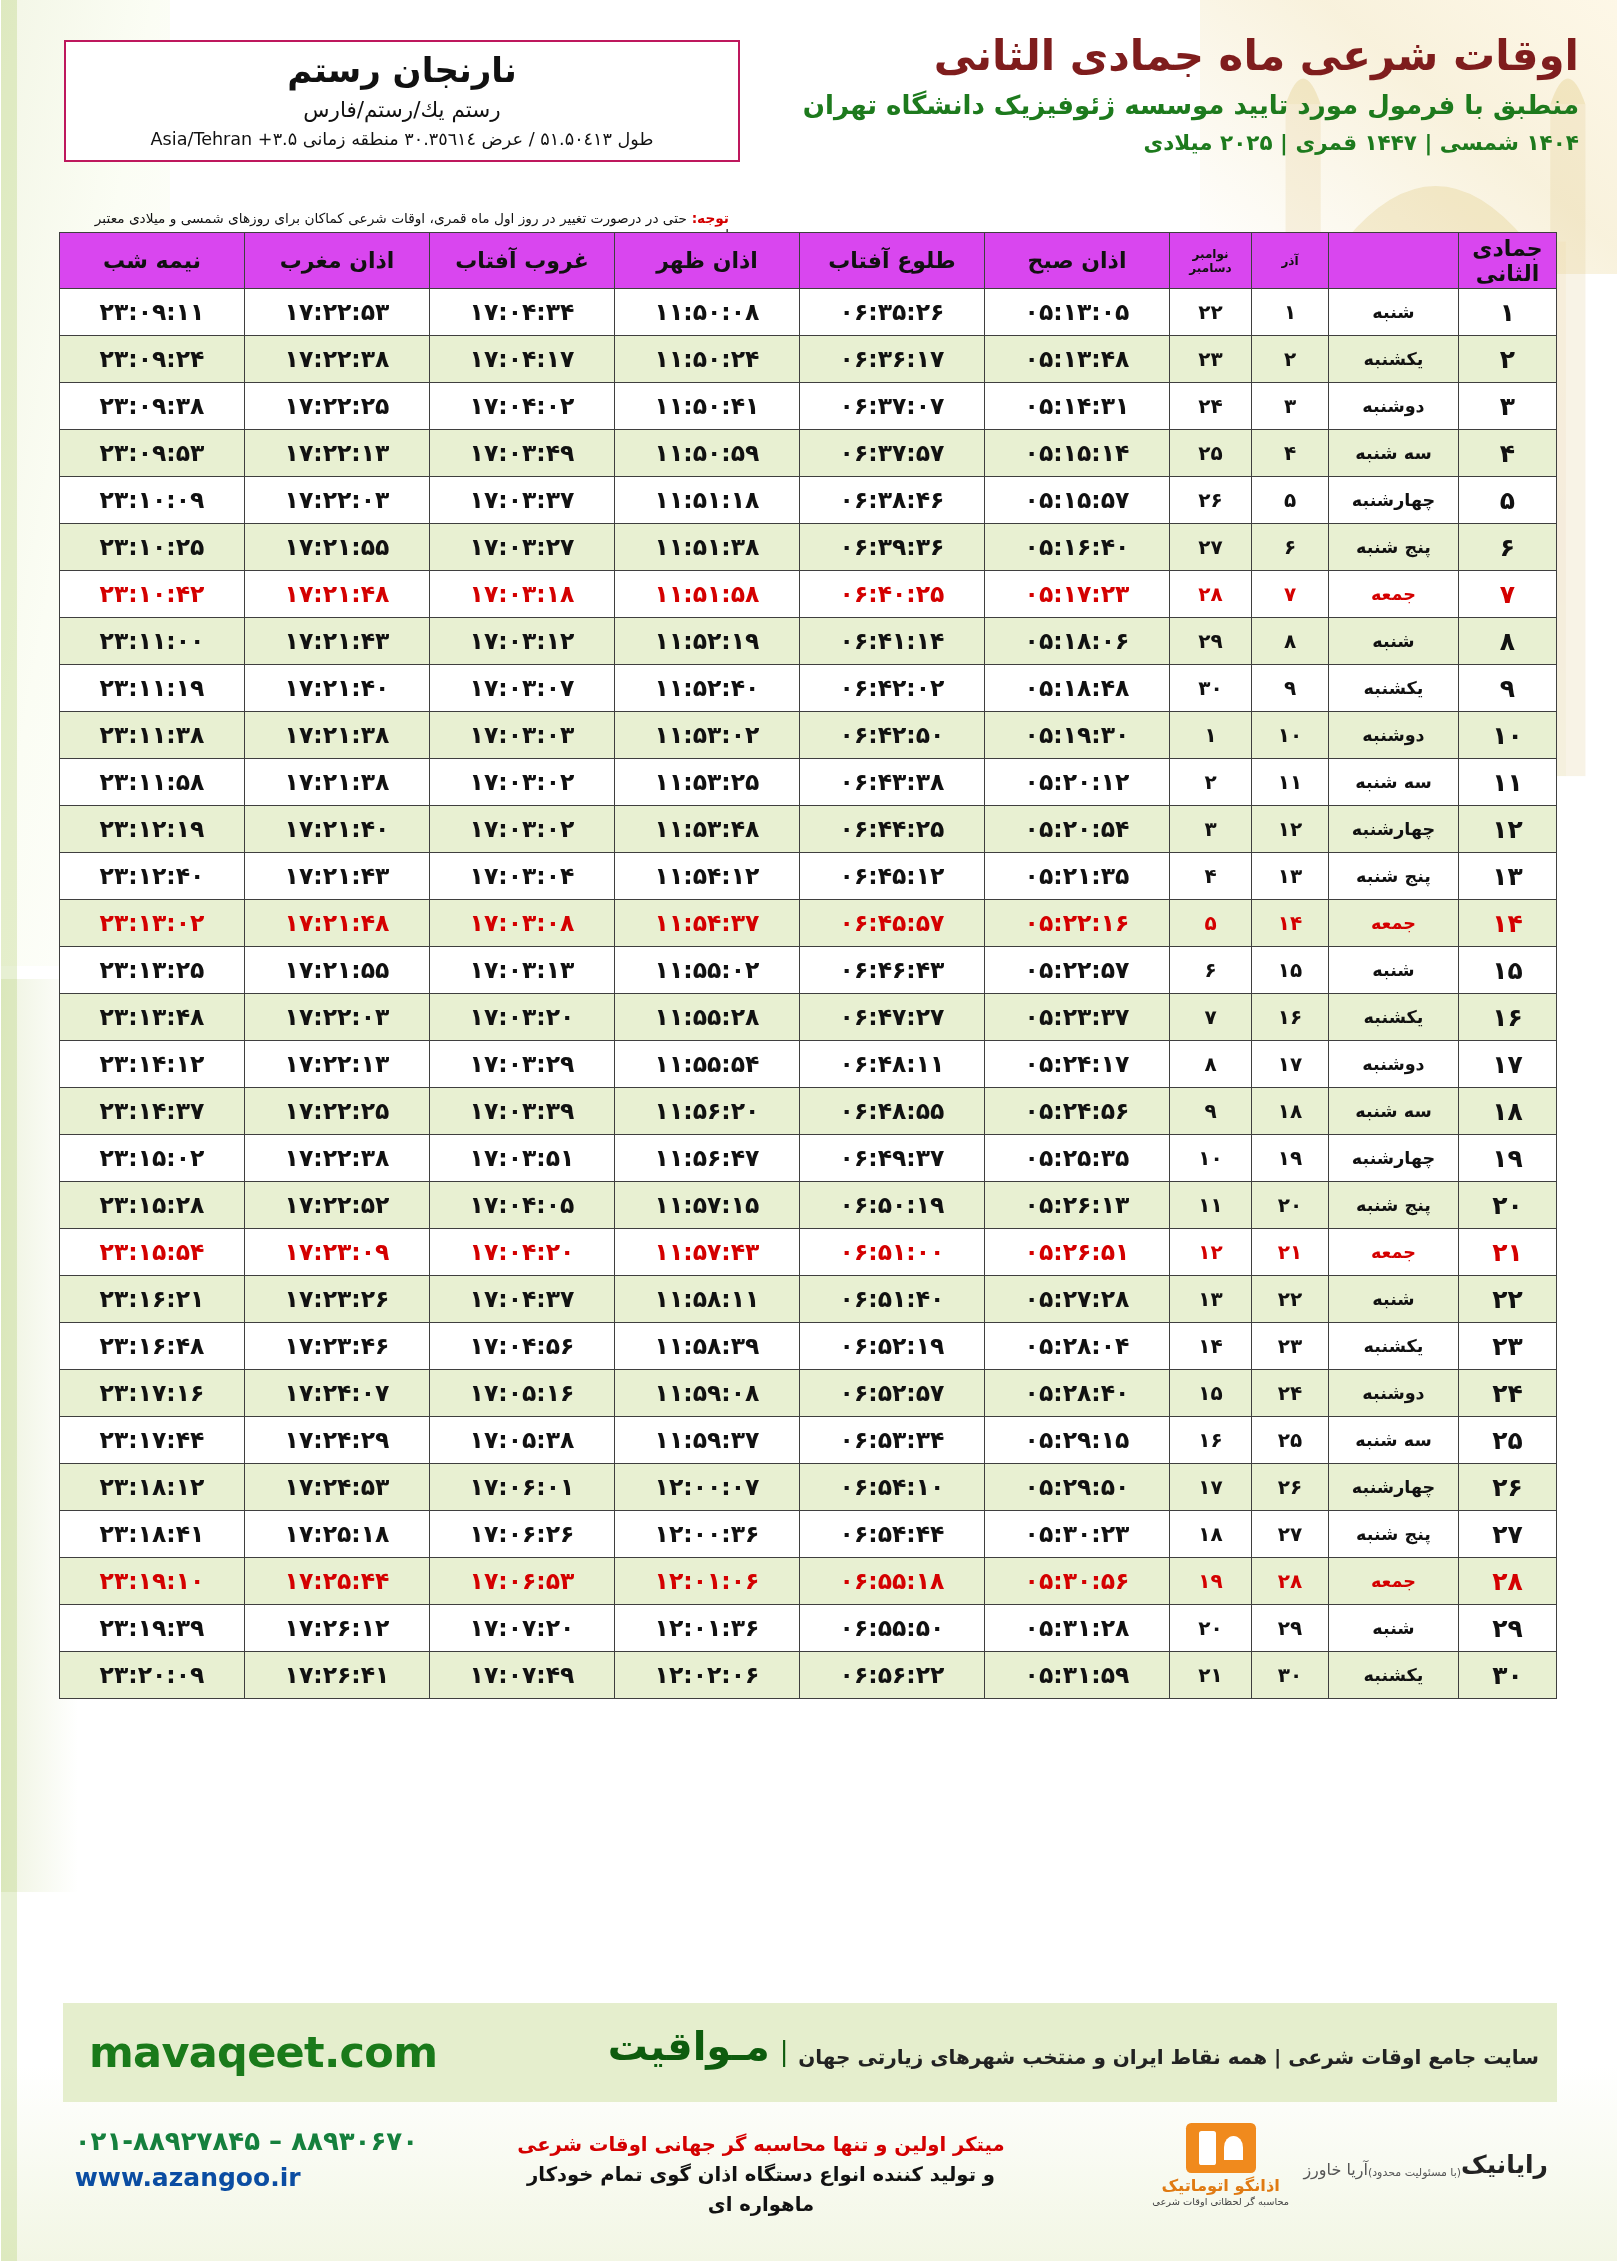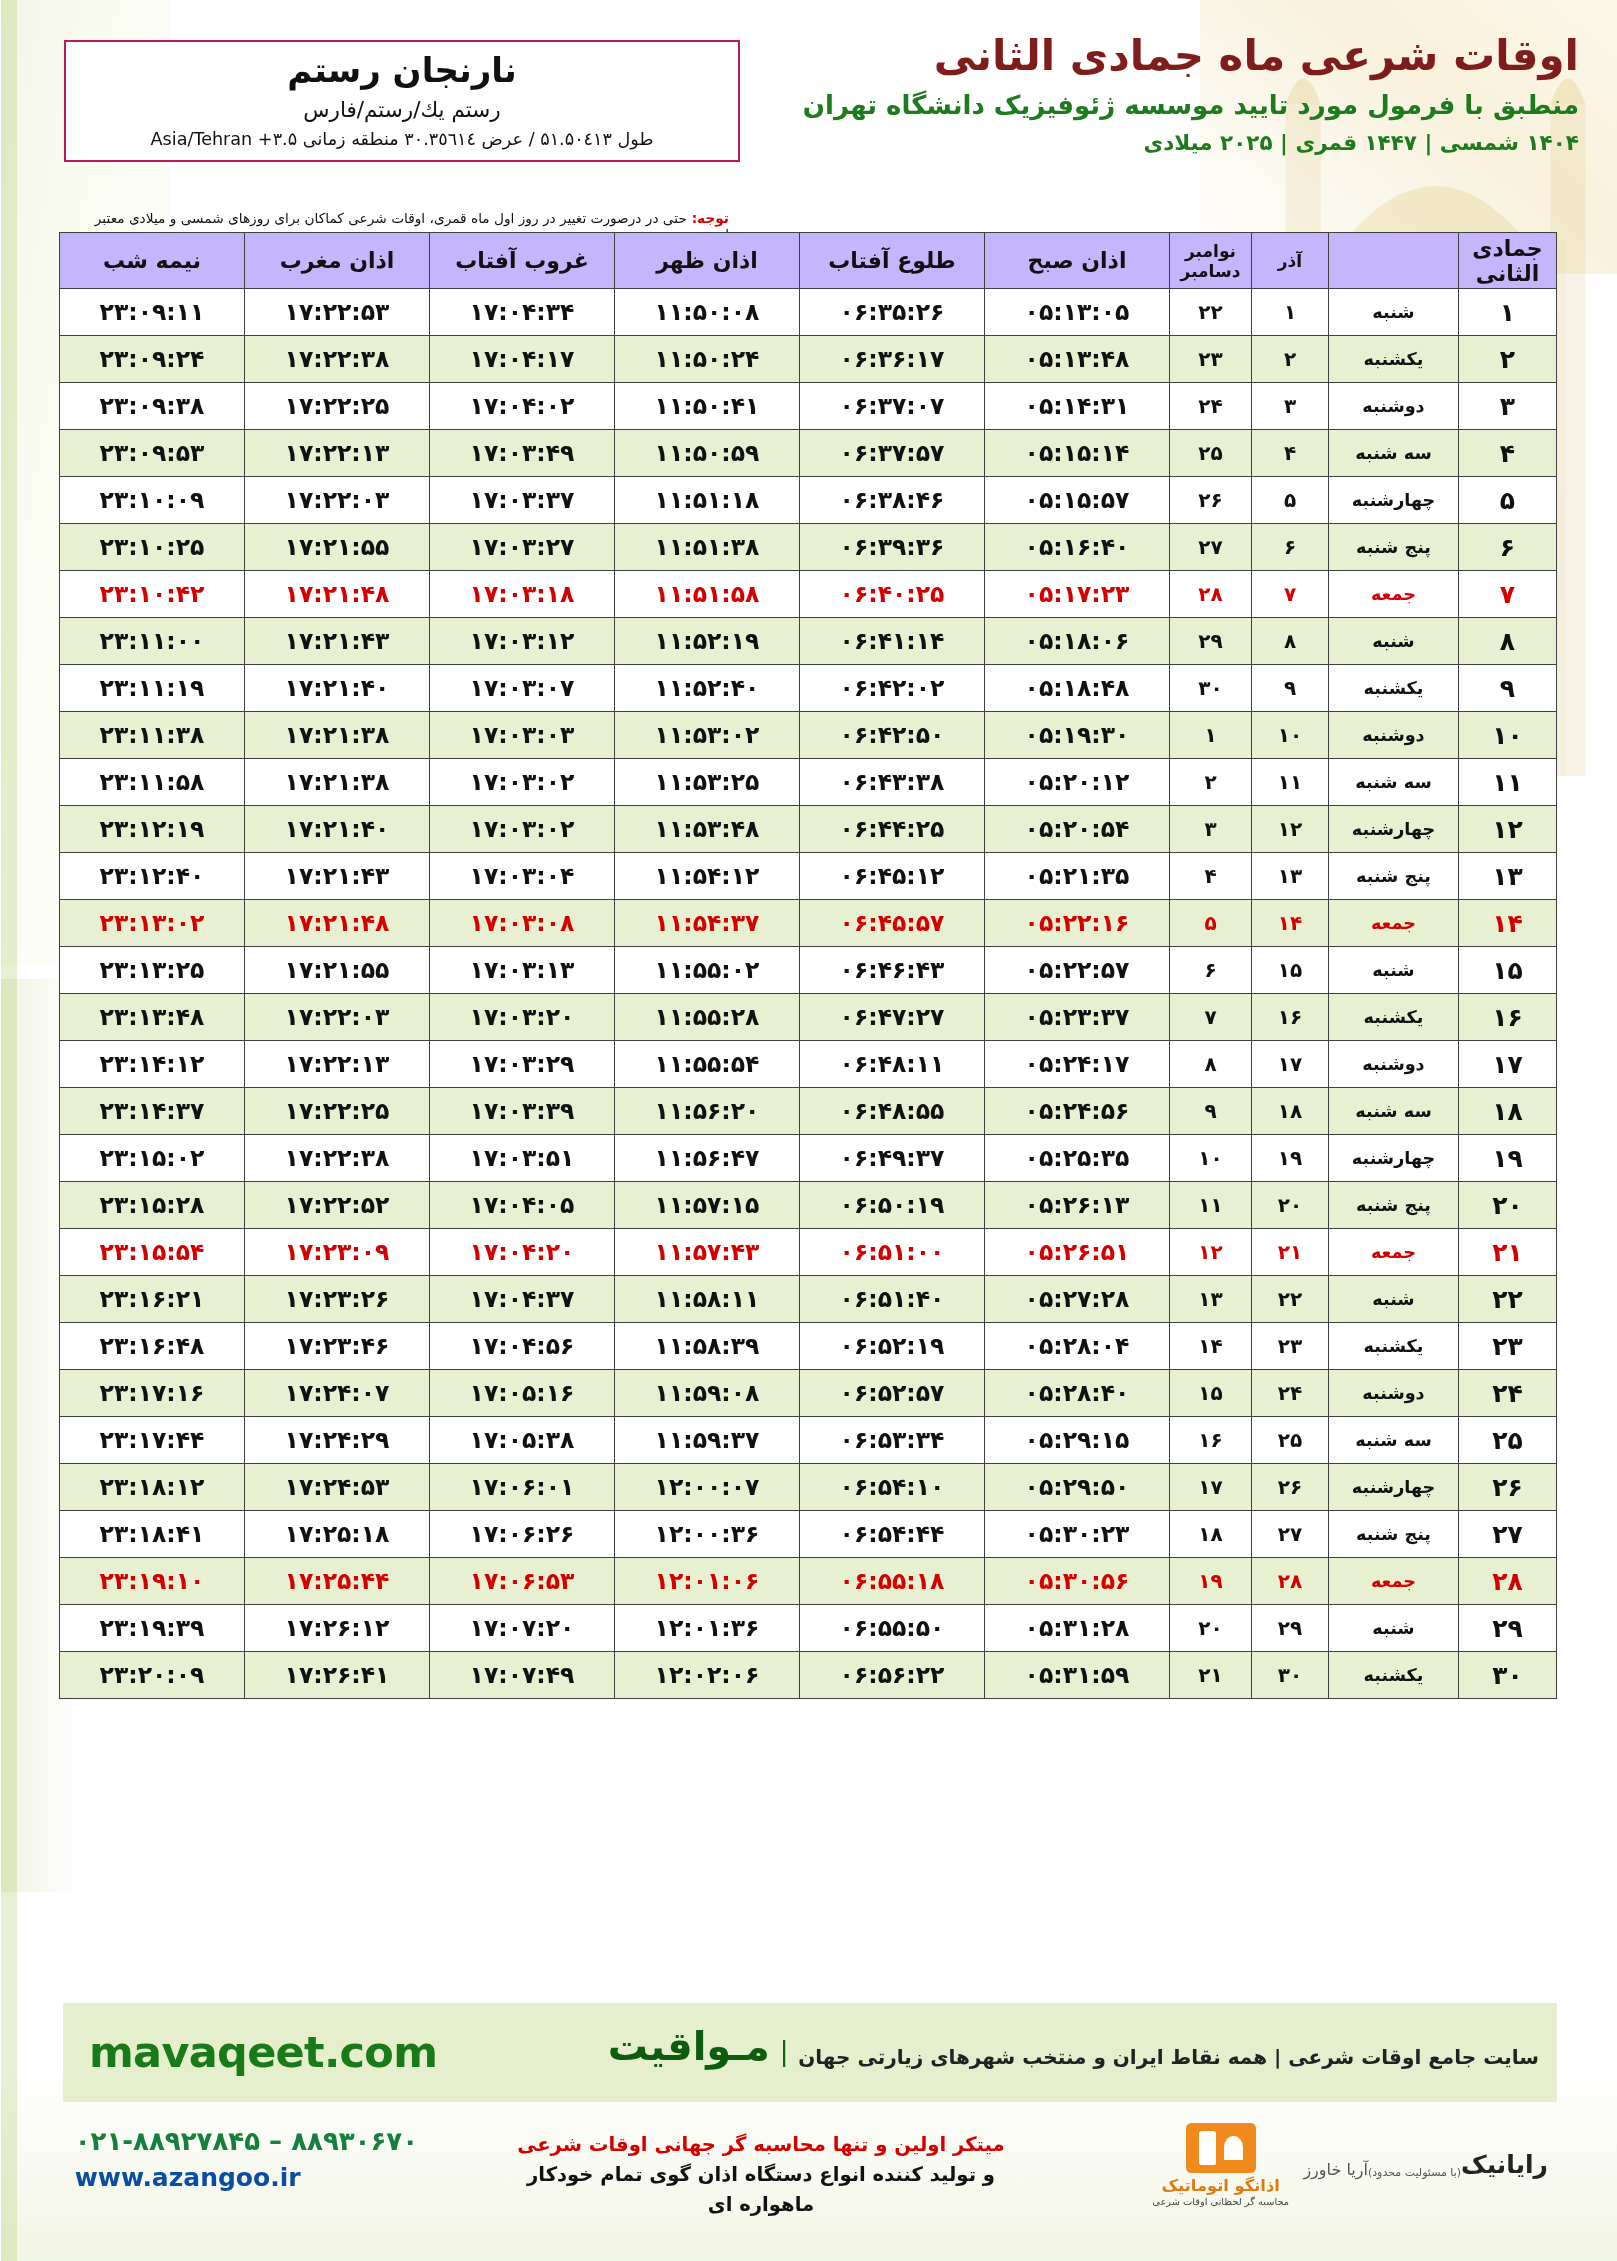--- a/index.html
+++ b/index.html
@@ -51,24 +51,24 @@
     font-size:13.7px;color:#111;font-weight:bold;z-index:6;
   }
   .notice .red{color:#d40000;}
   .notice .reg{font-weight:normal;}
 
   
   .tablewrap{position:absolute;top:232px;left:63px;width:1494px;z-index:7;}
   table{border-collapse:collapse;width:100%;table-layout:fixed;}
   th,td{border:1.3px solid #3f3f3f;text-align:center;font-weight:bold;color:#111;}
   thead th{
-    background:#c4b5fd;font-size:22px;height:55px;padding:0 2.6px;
+    background:#d946ef;font-size:22px;height:55px;padding:0 2.6px;
     position:relative;
   }
-  thead th.small{font-size:17px;}
+  thead th.small{font-size:12px;}
   tbody td{height:44px;font-size:23.5px;background:#ffffff;
     font-family:"DejaVu Sans",sans-serif;}
   tbody tr.alt td{background:#e8f0d2;}
   tbody tr.fri td{color:#d40000;}
   tbody td.dayname{font-size:17.6px;}
   tbody td.mini{font-size:20px;}
   tbody td.idx{font-size:25px;}
 
   
   col.c-jom{width:98px;}

